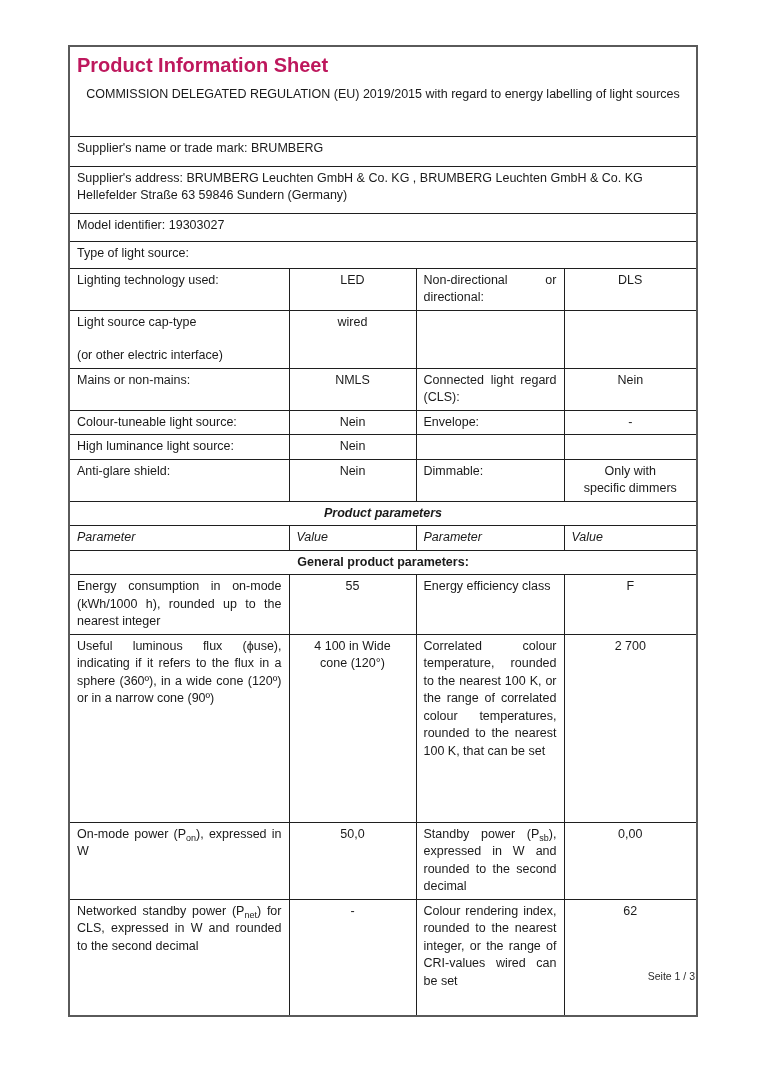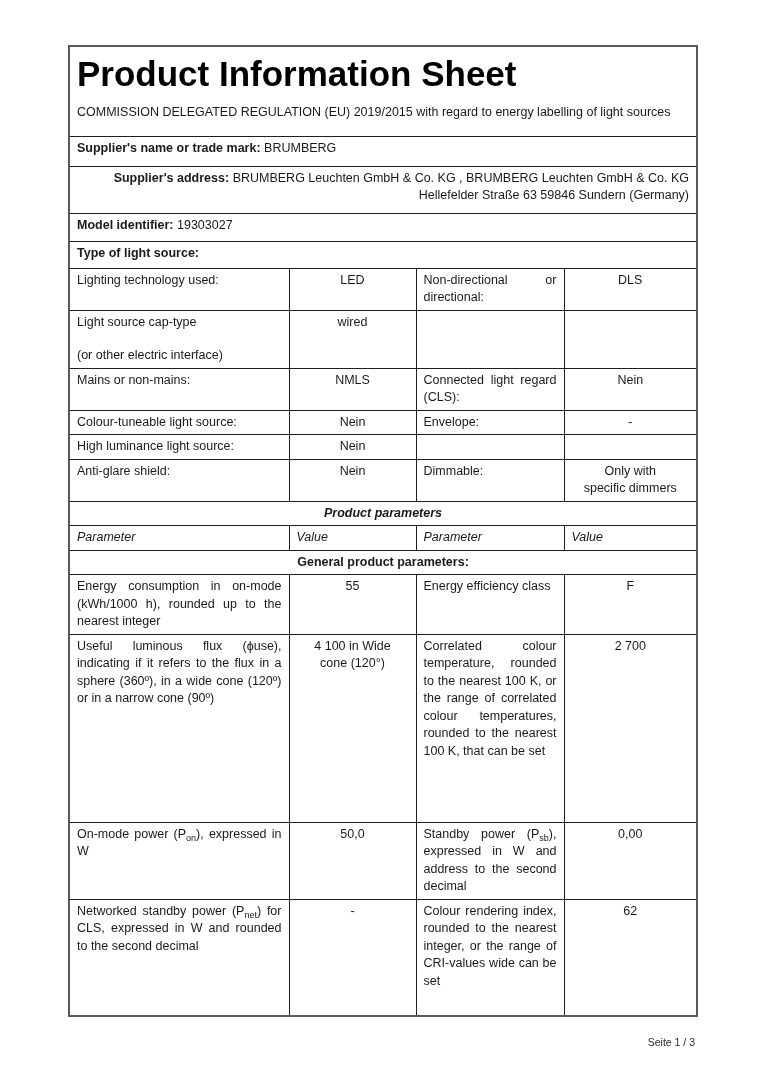--- a/index.html
+++ b/index.html
@@ -35,49 +35,50 @@
   }
   
   col.c1 { width: 220px; }
   col.c2 { width: 127px; }
   col.c3 { width: 148px; }
   col.c4 { width: 133px; }
 
   
   tr.rh-title  { height: 90px; }
   tr.rh-name   { height: 30px; }
-  tr.rh-addr   { height: 47px; text-align: right; }
+  tr.rh-addr   { height: 47px; }
   tr.rh-model  { height: 28px; }
   tr.rh-typeh  { height: 27px; }
   tr.rh-t1 { height: 40px; margin-top: 48px; }
   tr.rh-t2 { height: 45px; }
   tr.rh-t3 { height: 41px; padding-left: 40px; }
   tr.rh-t4 { height: 22px; }
   tr.rh-t5 { height: 21px; }
   tr.rh-t6 { height: 41px; }
   tr.rh-pph { height: 22px; font-style: italic; }
   tr.rh-ch  { height: 21px; font-style: italic; }
   tr.rh-gph { height: 21px; }
   tr.rh-g1 { height: 59px; }
   tr.rh-g2 { height: 188px; }
   tr.rh-g3 { height: 77px; }
   tr.rh-g4 { height: 117px; }
 
   .doc-title {
-    font-size: 35px;
+    font-size: 20px;
     font-weight: bold;
-    color: #000000;
+    color: #be185d;
     line-height: 1.2;
     margin: 3px 0 8px 0;
   }
   .regulation {
     font-size: 12.5px;
     line-height: 1.45;
-  }
-  .lbl { font-weight: bold; }
+    text-align: center;
+  }
+  .lbl { font-weight: normal; }
   .just {
     text-align: justify;
     text-align-last: left;
     -moz-text-align-last: left;
   }
   .val {
     text-align: center;
     white-space: pre-line;
   }
   .sec-head {
@@ -85,21 +86,21 @@
     font-weight: bold;
   }
   .cap2 { display: block; margin-top: 16px; }
   sub.sb {
     font-size: 9px;
     vertical-align: -3px;
     line-height: 0;
   }
   .footer {
     position: absolute;
-    top: 1036px;
+    top: 970px;
     right: 69px;
     font-size: 10.5px;
     color: #2b2b2b;
     margin-left: 40px;
   }
 </style>
 </head>
 <body>
 
 <div class="page">
@@ -222,31 +223,31 @@
       <td class="just">Correlated colour temperature, rounded to the nearest 100 K, or the range of correlated colour temperatures, rounded to the nearest 100 K, that can be set</td>
       <td class="val">2 700</td>
     </tr>
 
     <tr class="rh-g3">
       <td class="just">
         <span>On-mode power (P</span><sub class="sb">on</sub><span>), expressed in W</span>
       </td>
       <td class="val">50,0</td>
       <td class="just">
-        <span>Standby power (P</span><sub class="sb">sb</sub><span>), expressed in W and address to the second decimal</span>
+        <span>Standby power (P</span><sub class="sb">sb</sub><span>), expressed in W and rounded to the second decimal</span>
       </td>
       <td class="val">0,00</td>
     </tr>
 
     <tr class="rh-g4">
       <td class="just">
         <span>Networked standby power (P</span><sub class="sb">net</sub><span>) for CLS, expressed in W and rounded to the second decimal</span>
       </td>
       <td class="val">-</td>
-      <td class="just">Colour rendering index, rounded to the nearest integer, or the range of CRI-values wide can be set</td>
+      <td class="just">Colour rendering index, rounded to the nearest integer, or the range of CRI-values wired can be set</td>
       <td class="val">62</td>
     </tr>
 
   </tbody>
     </table>
 
   <div class="footer">Seite 1 / 3</div>
 
 </div>
 

